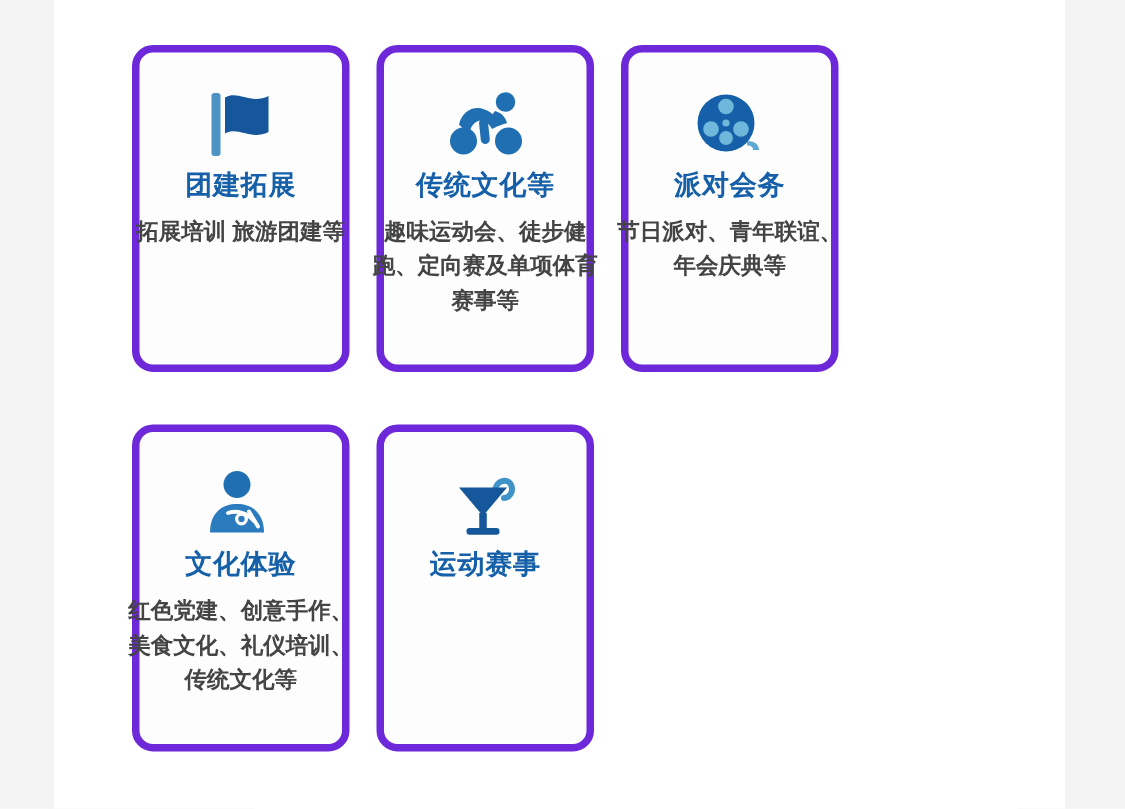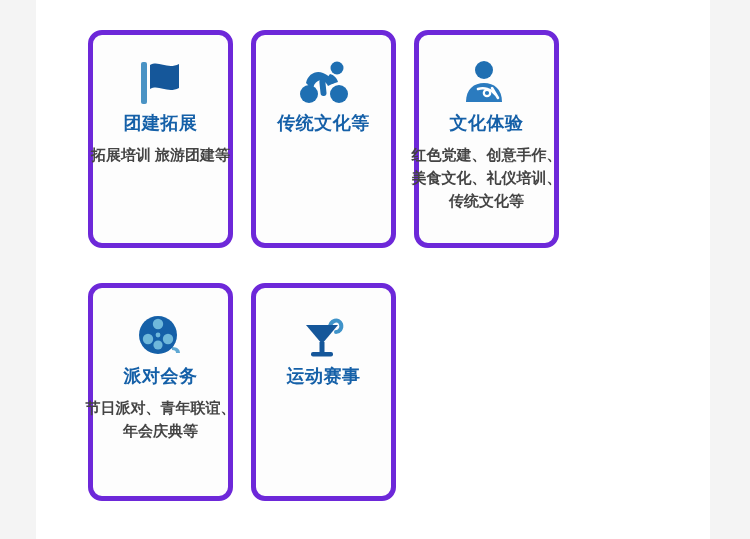--- a/index.html
+++ b/index.html
@@ -102,34 +102,21 @@
           <svg width="56" height="50" viewBox="0 0 56 50">
             <circle cx="13" cy="36" r="9" fill="#1f6fb2"></circle>
             <circle cx="43" cy="36" r="9" fill="#1f6fb2"></circle>
             <circle cx="41" cy="10" r="6.5" fill="#1f6fb2"></circle>
             <path d="M10 25 C12 16, 20 12, 27 15 C33 17, 36 22, 38 25 L32 28 C30 24, 26 21, 22 23 C19 24.5, 17 28, 17 32 Z" fill="#1f6fb2"></path>
             <rect x="24" y="21" width="6" height="17" rx="3" fill="#1f6fb2" transform="rotate(-6 27 30)"></rect>
             <path d="M34 16 C38 17, 41 20, 42 24 L36 26 C35 23, 33 21, 31 20 Z" fill="#1f6fb2"></path>
           </svg>
         </div>
         <div class="card-title">传统文化等</div>
-      </div>
-
-      <div class="card">
-        <div class="icon-wrap">
-          <svg width="50" height="50" viewBox="0 0 50 50">
-            <circle cx="22" cy="12" r="9" fill="#1f6fb2"></circle>
-            <path d="M4 44 C4 31, 12 25, 22 25 C32 25, 40 31, 40 44 Z" fill="#2b7bbf"></path>
-            <path d="M16 31 C22 29, 29 31, 33 36" stroke="#ffffff" stroke-width="2.6" fill="none" stroke-linecap="round"></path>
-            <path d="M30 30 L36 40" stroke="#ffffff" stroke-width="2.6" stroke-linecap="round"></path>
-            <circle cx="25" cy="35" r="3.2" fill="none" stroke="#ffffff" stroke-width="2.2"></circle>
-          </svg>
-        </div>
-        <div class="card-title">文化体验</div>
-        <div class="card-desc">红色党建、创意手作、美食文化、礼仪培训、传统文化等</div>
+        <div class="card-desc">趣味运动会、徒步健跑、定向赛及单项体育赛事等</div>
       </div>
 
       <div class="card">
         <div class="icon-wrap">
           <svg width="50" height="50" viewBox="0 0 50 50">
             <path d="M36 36 C42 36, 44 39, 44 42 L40 42 C40 40, 39 39, 36 39 Z" fill="#5fa8d3"></path>
             <circle cx="22" cy="24" r="19" fill="#1560a8"></circle>
             <circle cx="22" cy="13" r="5.2" fill="#6fb8db"></circle>
             <circle cx="12" cy="28" r="5.2" fill="#6fb8db"></circle>
             <circle cx="32" cy="28" r="5.2" fill="#6fb8db"></circle>
@@ -137,20 +124,34 @@
             <circle cx="22" cy="24" r="2.4" fill="#6fb8db"></circle>
           </svg>
         </div>
         <div class="card-title">派对会务</div>
         <div class="card-desc">节日派对、青年联谊、年会庆典等</div>
       </div>
 
       <div class="card">
         <div class="icon-wrap">
           <svg width="50" height="50" viewBox="0 0 50 50">
+            <circle cx="22" cy="12" r="9" fill="#1f6fb2"></circle>
+            <path d="M4 44 C4 31, 12 25, 22 25 C32 25, 40 31, 40 44 Z" fill="#2b7bbf"></path>
+            <path d="M16 31 C22 29, 29 31, 33 36" stroke="#ffffff" stroke-width="2.6" fill="none" stroke-linecap="round"></path>
+            <path d="M30 30 L36 40" stroke="#ffffff" stroke-width="2.6" stroke-linecap="round"></path>
+            <circle cx="25" cy="35" r="3.2" fill="none" stroke="#ffffff" stroke-width="2.2"></circle>
+          </svg>
+        </div>
+        <div class="card-title">文化体验</div>
+        <div class="card-desc">红色党建、创意手作、美食文化、礼仪培训、传统文化等</div>
+      </div>
+
+      <div class="card">
+        <div class="icon-wrap">
+          <svg width="50" height="50" viewBox="0 0 50 50">
             <path d="M31 17 C31 9, 40 7, 42 13 C43.5 17.5, 40 21, 37 21" stroke="#3f93c9" stroke-width="4" fill="none" stroke-linecap="round"></path>
             <path d="M7 14 L39 14 L23 33 Z" fill="#15579a"></path>
             <rect x="20.5" y="31" width="5" height="12" fill="#15579a"></rect>
             <rect x="12" y="41" width="22" height="4.5" rx="2" fill="#15579a"></rect>
           </svg>
         </div>
         <div class="card-title">运动赛事</div>
       </div>
 
     </div>

